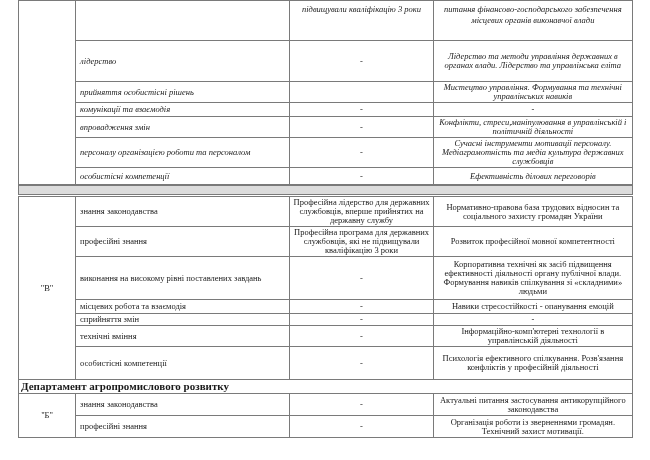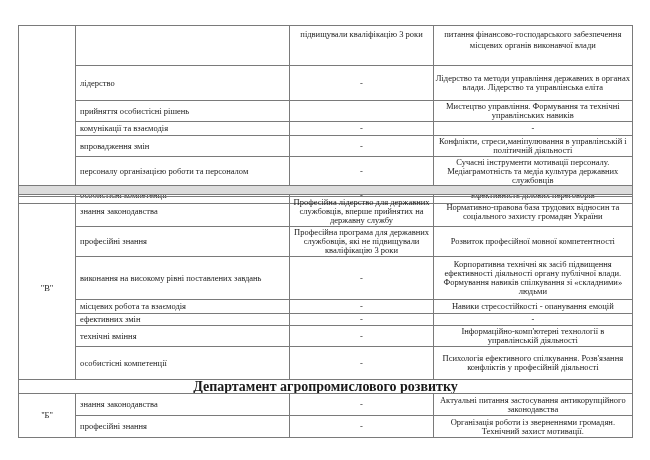--- a/index.html
+++ b/index.html
@@ -18,26 +18,26 @@
     vertical-align:middle;
     word-wrap:break-word;
   }
   col.c1 { width:57px; }
   col.c2 { width:214px; }
   col.c3 { width:143px; }
   col.c4 { width:199px; }
   td.comp   { text-align:left; padding-left:4px; }
   td.prog, td.topic, td.letter { text-align:center; }
   td.vtop   { vertical-align:top; line-height:11px; padding-top:3px; }
-  td.dept   { text-align:center; font-weight:bold; font-size:14px; }
+  td.dept   { text-align:left; font-weight:bold; font-size:11px; }
   .spacer-band {
     position:absolute; left:18px; top:185px; width:615px; height:10px;
     background:#dcdcdc; border:1px solid #7a7a7a; box-sizing:border-box;
   }
-  #tbl-top { top:25px; }
+  #tbl-top { top:0;font-style:italic; }
   #tbl-main { top:196px; }
 </style>
 </head>
 <body>
 
 <div class="page">
 
   <table class="tbl" id="tbl-top">
     <colgroup>
         <col class="c1">
@@ -45,21 +45,21 @@
         <col class="c3">
         <col class="c4">
       </colgroup>
     <tbody>
         <tr style="height:40px">
       <td class="letter" rowspan="7"></td>
       <td class="comp"></td>
       <td class="prog vtop">підвищували кваліфікацію 3 роки</td>
       <td class="topic vtop">питання фінансово-господарського забезпечення місцевих органів виконавчої влади</td>
     </tr>
-    <tr style="height:35px">
+    <tr style="height:41px">
       <td class="comp">лідерство</td>
       <td class="prog">-</td>
       <td class="topic">Лідерство та методи управління державних в органах влади. Лідерство та управлінська еліта</td>
     </tr>
     <tr style="height:19px">
       <td class="comp">прийняття особистісні рішень</td>
       <td class="prog"></td>
       <td class="topic">Мистецтво управління. Формування та технічні управлінських навиків</td>
     </tr>
     <tr style="height:14px">
@@ -110,21 +110,21 @@
       <td class="comp">виконання на високому рівні поставлених завдань</td>
       <td class="prog">-</td>
       <td class="topic">Корпоративна технічні як засіб підвищення ефективності діяльності органу публічної влади. Формування навиків спілкування зі «складними» людьми</td>
     </tr>
     <tr style="height:14px">
       <td class="comp">місцевих робота та взаємодія</td>
       <td class="prog">-</td>
       <td class="topic">Навики стресостійкості - опанування емоцій</td>
     </tr>
     <tr style="height:12px">
-      <td class="comp">ефективних змін</td>
+      <td class="comp">сприйняття змін</td>
       <td class="prog">-</td>
       <td class="topic">-</td>
     </tr>
     <tr style="height:21px">
       <td class="comp">технічні вміння</td>
       <td class="prog">-</td>
       <td class="topic">Інформаційно-комп'ютерні технології в управлінській діяльності</td>
     </tr>
     <tr style="height:33px">
       <td class="comp">особистісні компетенції</td>

